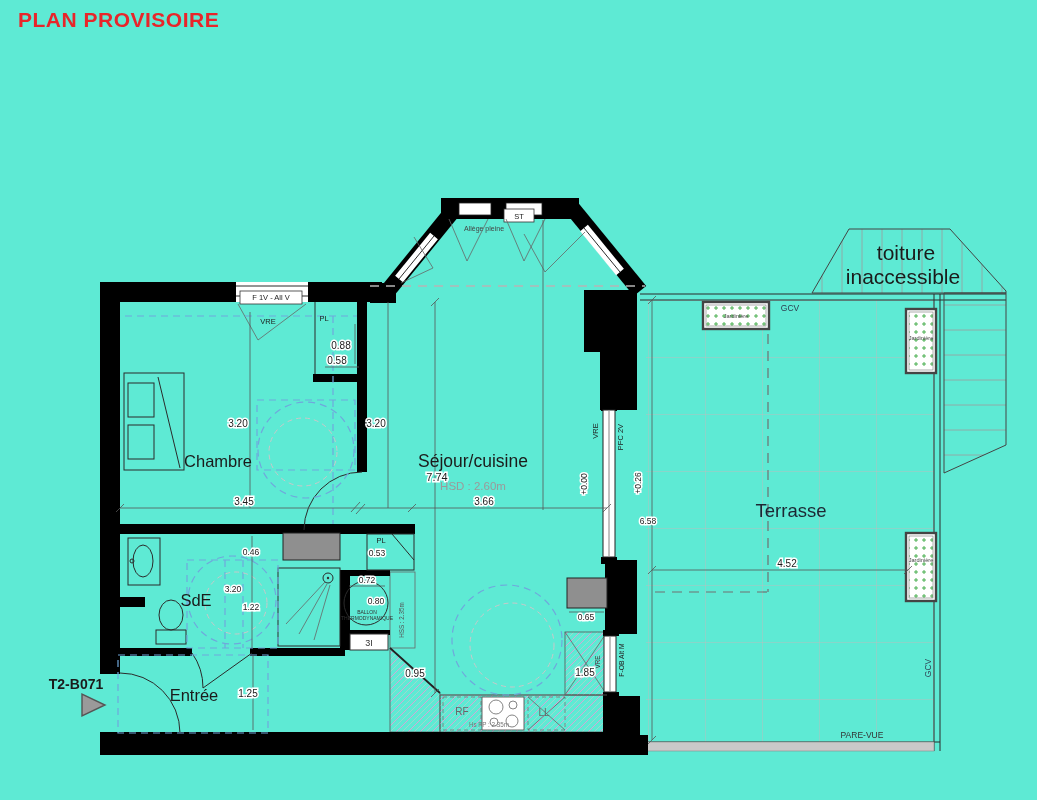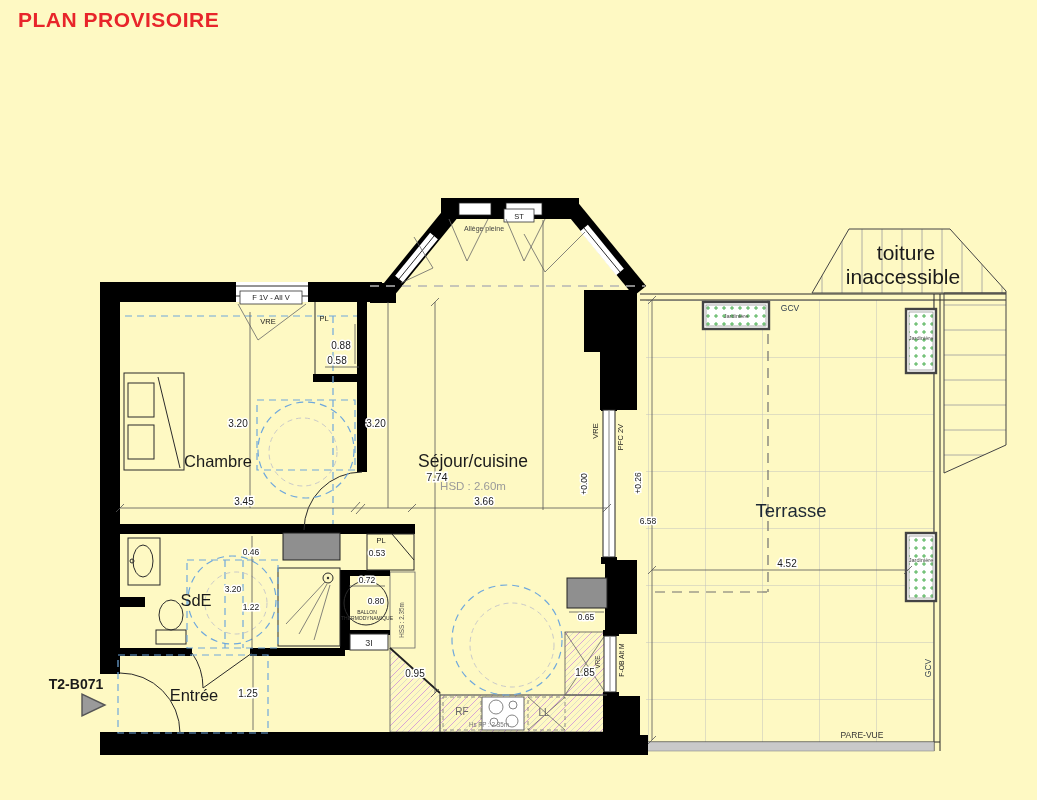--- a/index.html
+++ b/index.html
@@ -1,16 +1,16 @@
 <!DOCTYPE html>
 <html><head>
 <meta charset="utf-8">
 <style>
   html,body{margin:0;padding:0;background:#ffffff;}
-  .stage{position:relative;width:1037px;height:800px;background:#fef9c3;overflow:hidden;
+  .stage{position:relative;width:1037px;height:800px;background:#5eead4;overflow:hidden;
          font-family:"Liberation Sans", sans-serif;}
   .plan-title{position:absolute;left:18px;top:8px;font-size:21px;font-weight:600;
               letter-spacing:.5px;color:#e8252a;}
   svg{position:absolute;left:0;top:0;}
   svg text{font-family:"Liberation Sans", sans-serif;fill:#1b1b1b;}
   .dimtxt{font-size:10px;paint-order:stroke;stroke:#ffffff;stroke-width:3px;}
   .dimtxt-s{font-size:8.5px;paint-order:stroke;stroke:#ffffff;stroke-width:3px;}
   .roomlbl{font-size:16.5px;}
   .biglbl{font-size:21px;}
   .smalllbl{font-size:7.5px;}

